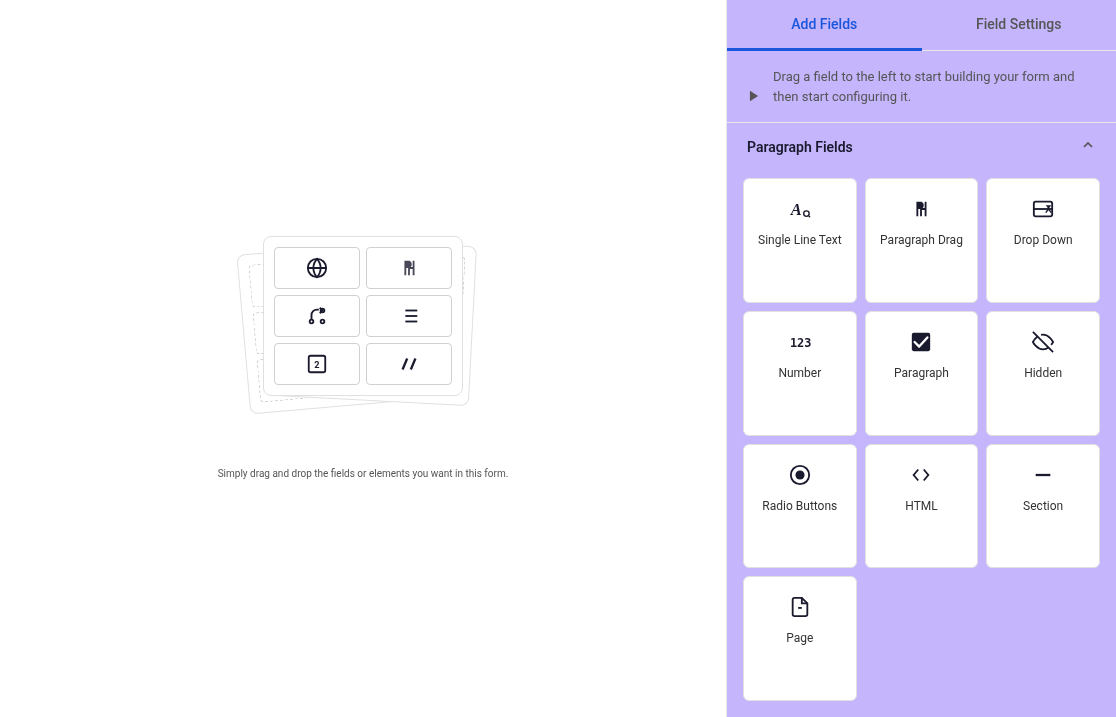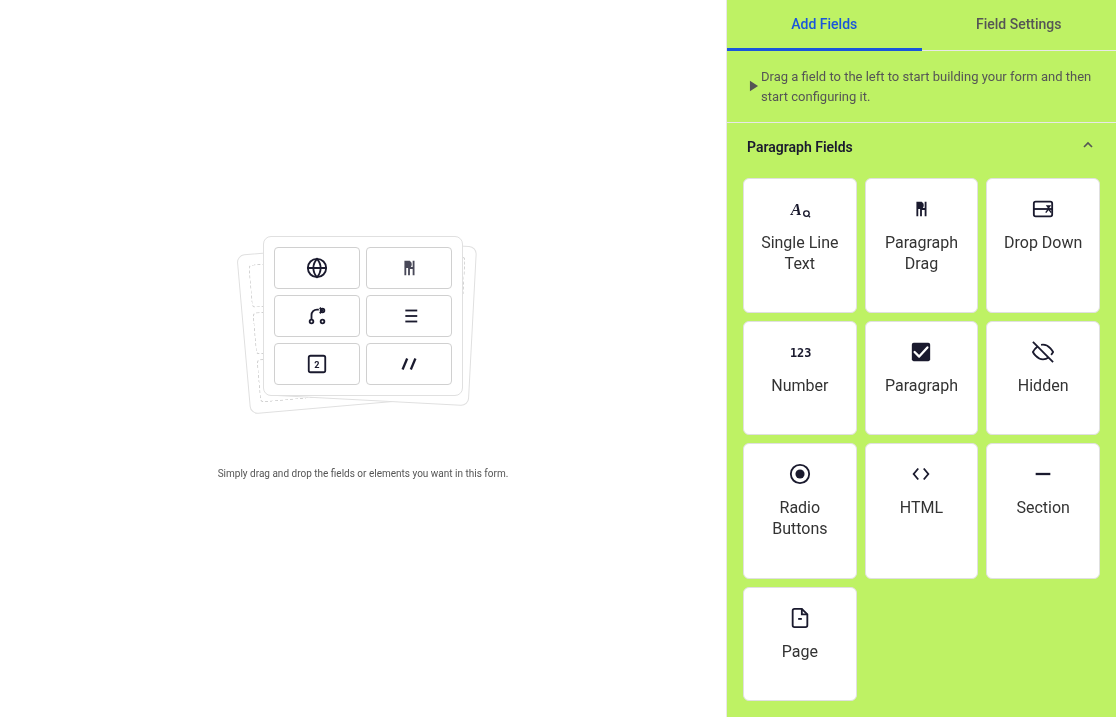--- a/index.html
+++ b/index.html
@@ -90,21 +90,21 @@
       line-height: 1.6;
       max-width: 400px;
     }
 
     
     .right-panel {
       width: 390px;
       border-left: 1px solid #e8e8e8;
       display: flex;
       flex-direction: column;
-      background: #bef264;
+      background: #c4b5fd;
     }
 
     
     .tabs {
       display: flex;
       border-bottom: 1px solid #e8e8e8;
     }
 
     .tab {
       flex: 1;
@@ -119,22 +119,23 @@
     }
 
     .tab.active {
       color: #1a56db;
       border-bottom: 3px solid #1a56db;
     }
 
     
     .info-box {
       display: flex;
-      align-items: center;
+      align-items: flex-end;
       padding: 16px 20px;
+      gap: 12px;
       border-bottom: 1px solid #e8e8e8;
     }
 
     .info-icon {
       color: #555;
       margin-top: 2px;
       font-size: 14px;
       flex-shrink: 0;
     }
 
@@ -190,21 +191,21 @@
     .field-icon {
       font-size: 20px;
       color: #1a1a2e;
       display: flex;
       align-items: center;
       justify-content: center;
       height: 28px;
     }
 
     .field-label {
-      font-size: 16px;
+      font-size: 12px;
       color: #333;
       text-align: center;
       line-height: 1.3;
     }
 
     
     .icon-svg {
       width: 22px;
       height: 22px;
     }

